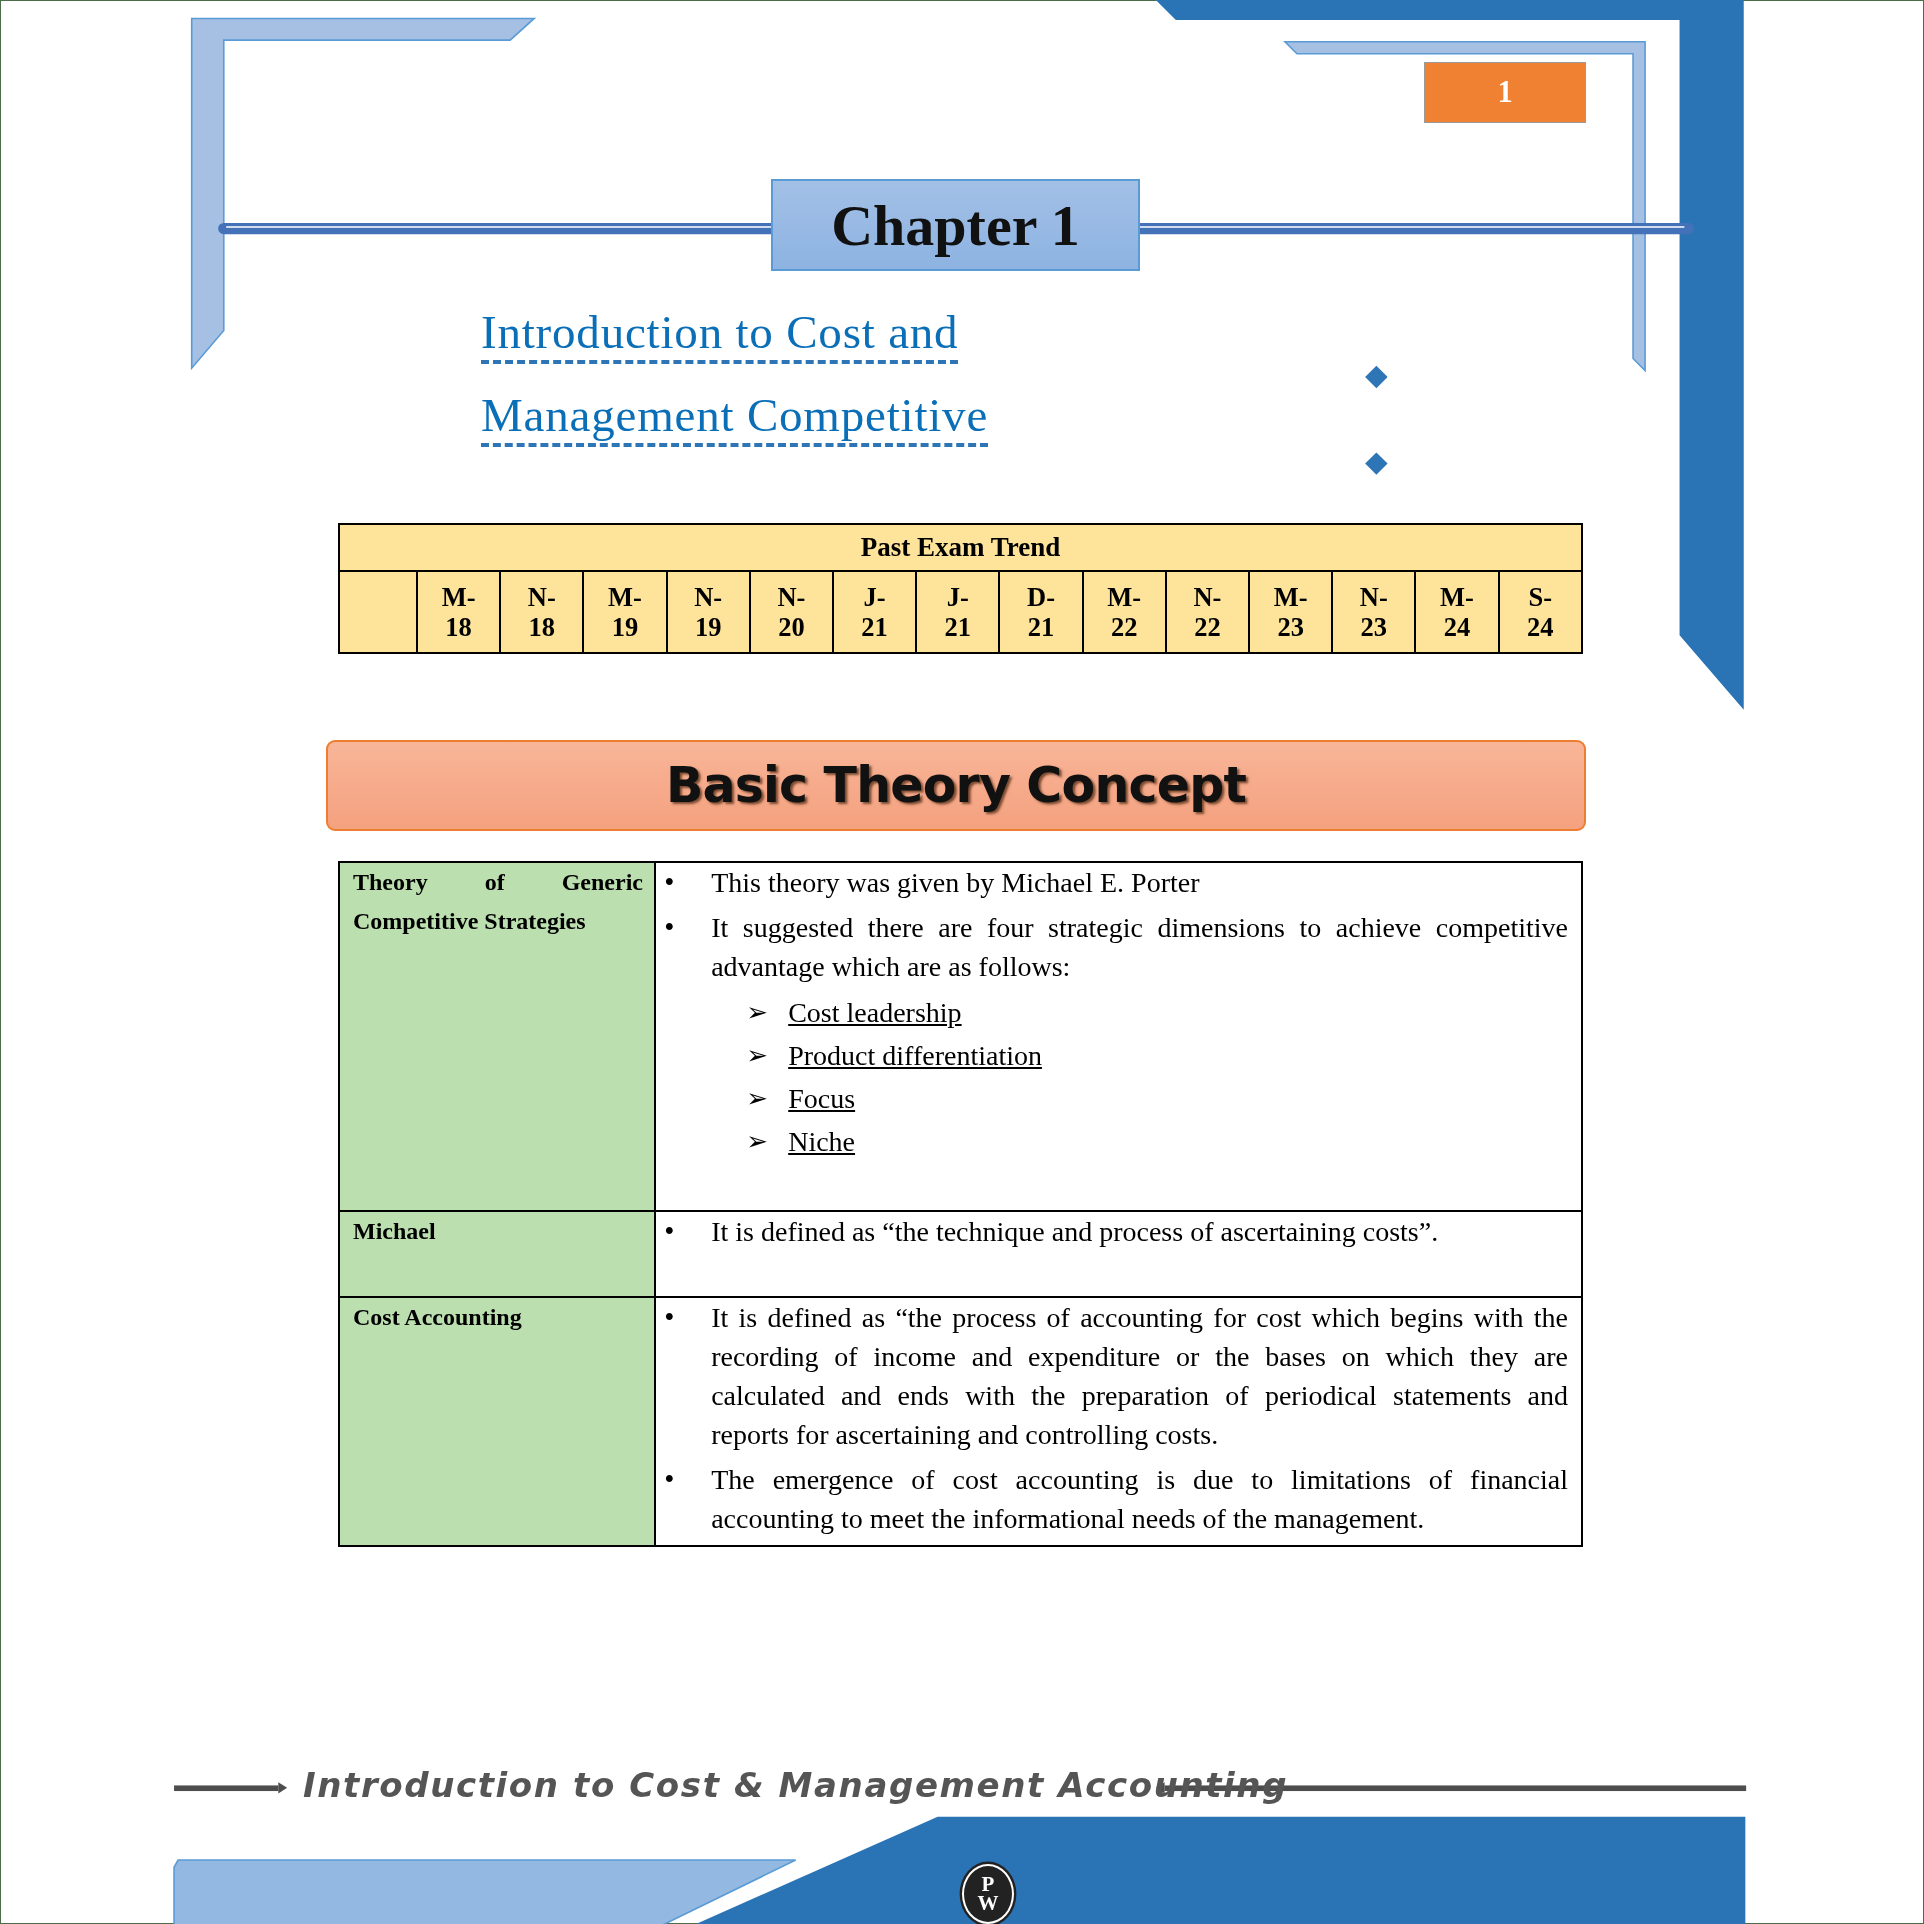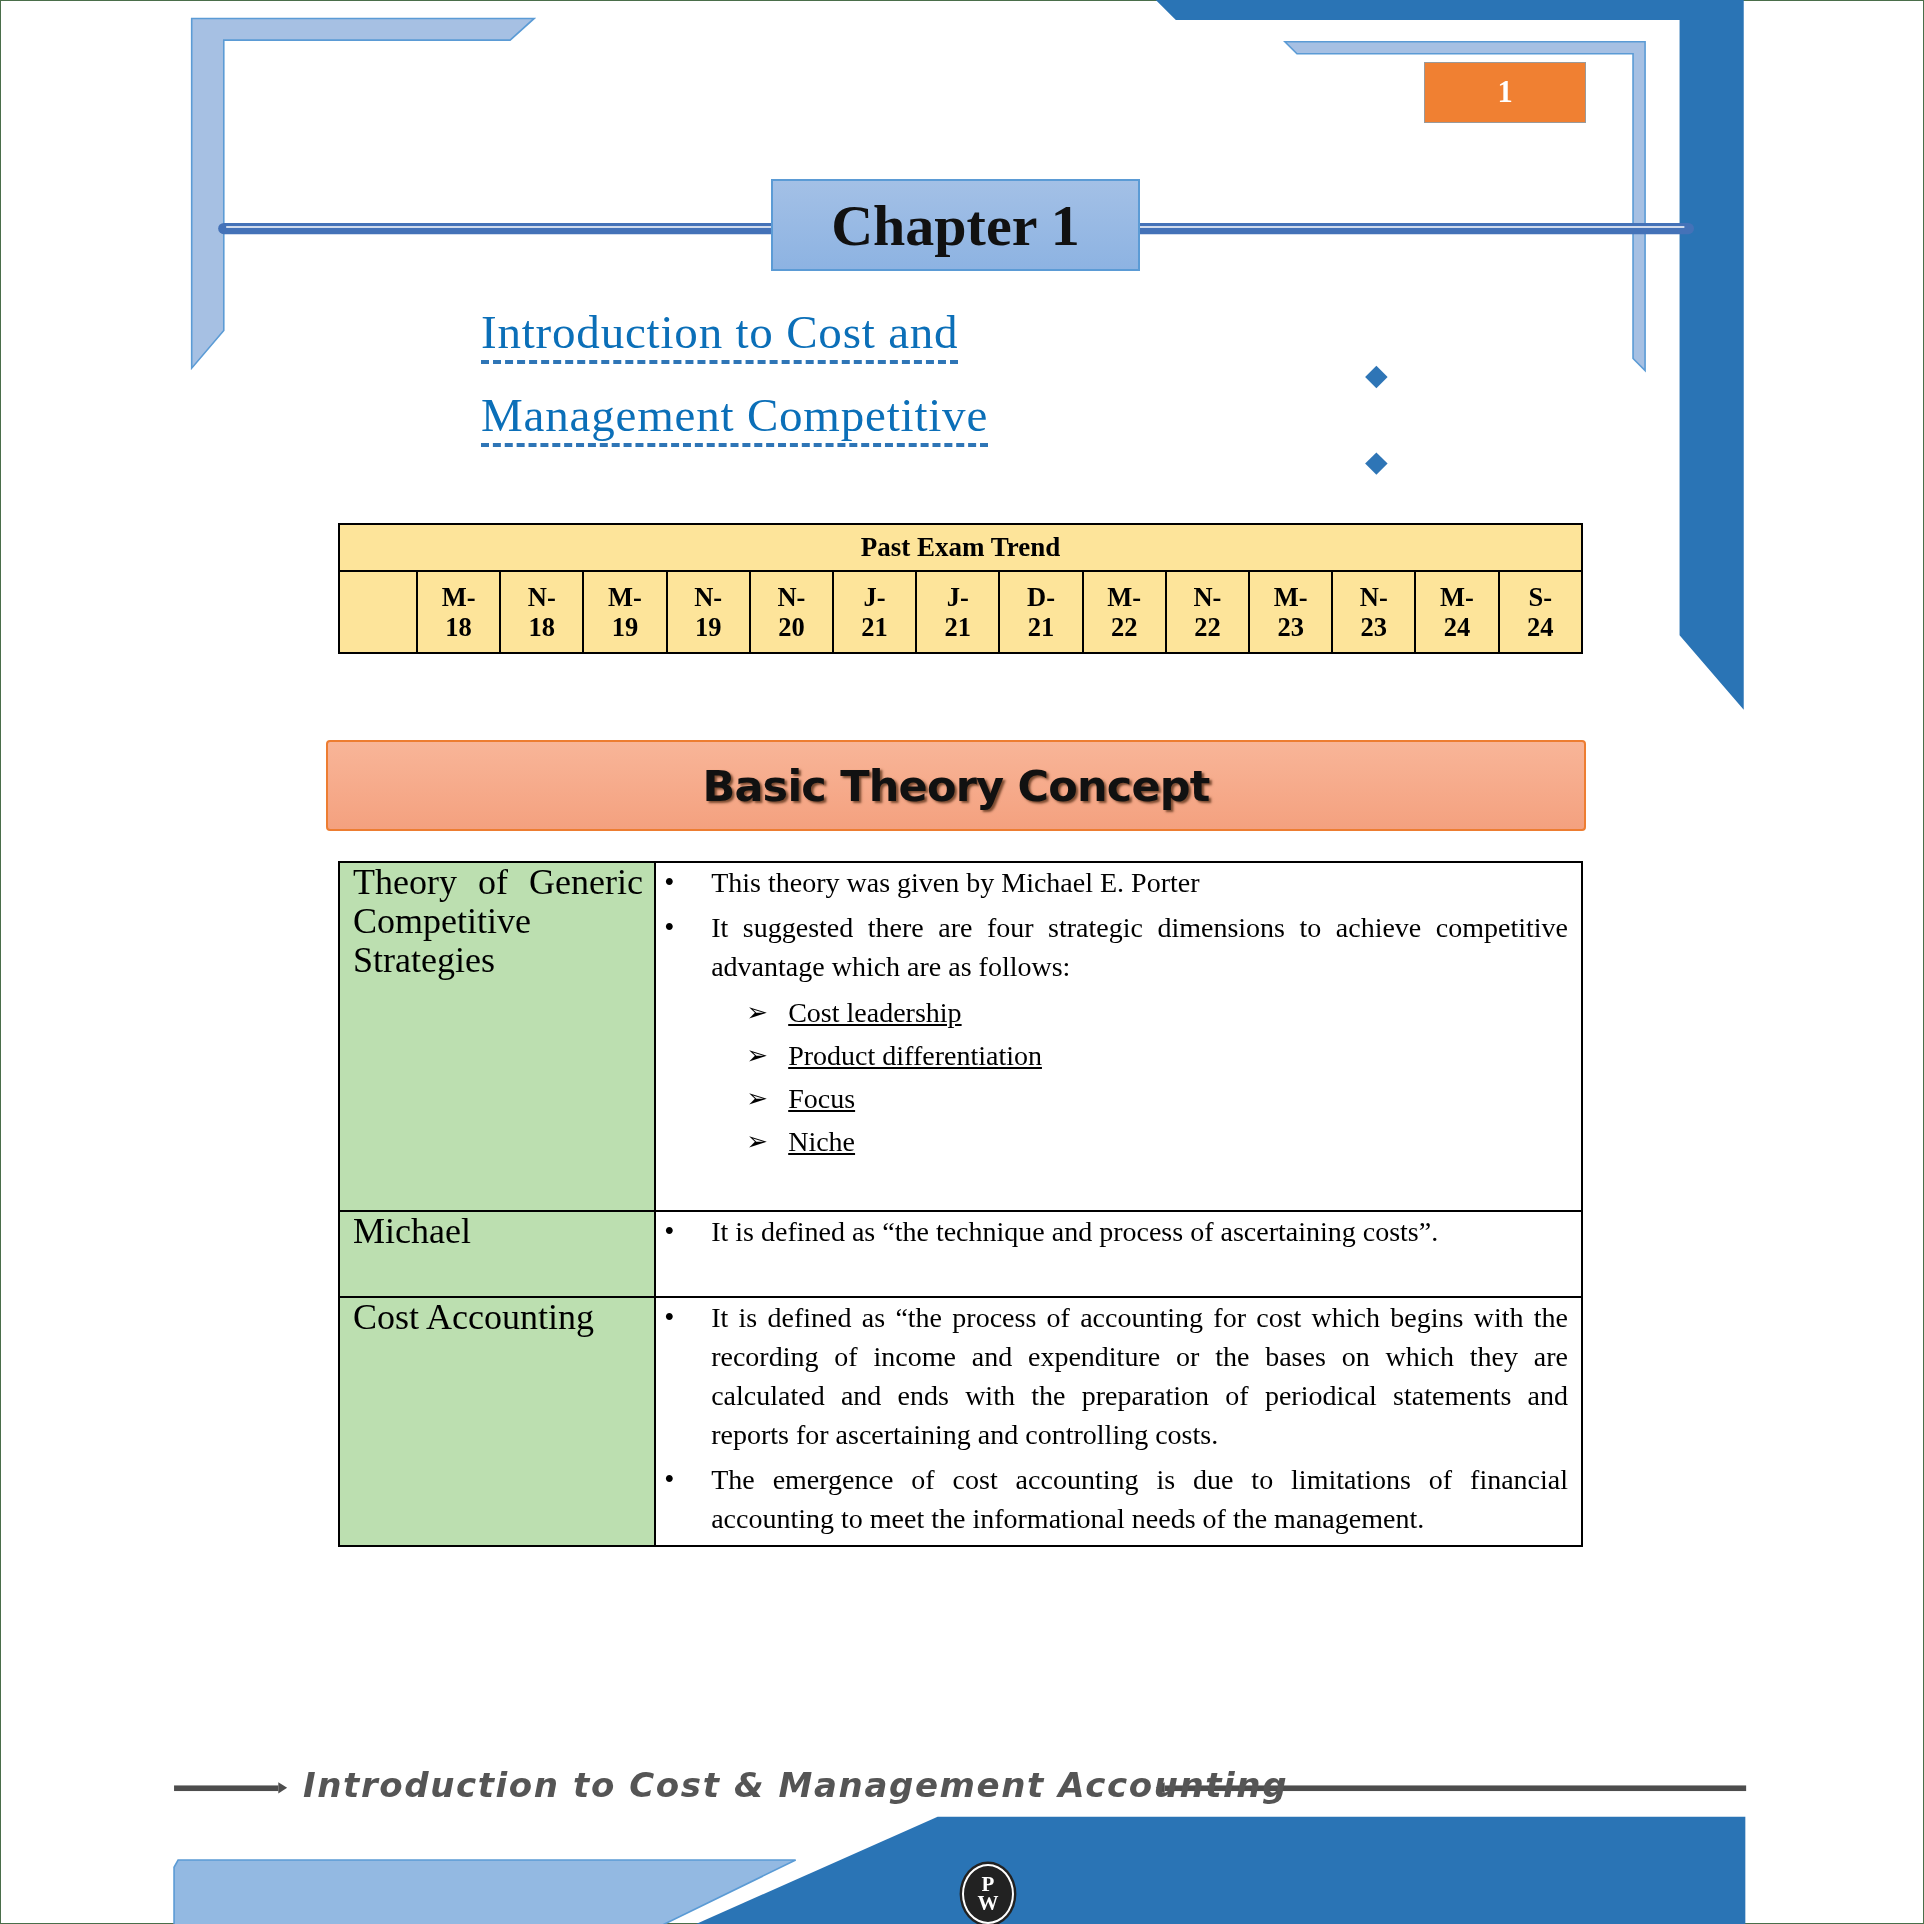--- a/index.html
+++ b/index.html
@@ -45,36 +45,36 @@
   }
   table.trend td, table.trend th {
     border:2.4px solid #000; text-align:center; padding:0; line-height:1.15;
   }
   table.trend .head-row th { background:#fde49a; height:45px; font-size:27px; }
   table.trend .cat-row td { background:#fde49a; height:80px; }
   table.trend .val-row td { background:#bcdfb0; height:45px; }
 
   .banner {
     position:absolute; left:326px; top:740px; width:1256px; height:87px;
-    border:2.4px solid #ed7d31; border-radius:4px;
+    border:2.4px solid #ed7d31; border-radius:9px;
     background:linear-gradient(#f8b598,#f4a17f);
     display:flex; align-items:center; justify-content:center;
-    font-family:"DejaVu Sans", sans-serif; font-weight:bold; font-size:43px;
+    font-family:"DejaVu Sans", sans-serif; font-weight:bold; font-size:49px;
     color:#111; text-shadow:2.4px 2.4px 2.4px #7a4a30; letter-spacing:-0.8px;
   }
 
   table.concepts {
     position:absolute; left:338px; top:861px; width:1245px;
     border-collapse:collapse; table-layout:fixed;
     font-size:28px; line-height:39px;
   }
   table.concepts td { border:2.4px solid #000; vertical-align:top; }
   table.concepts td.term {
-    width:290px; background:#bcdfb0; font-weight:normal;
-    padding:0 11.2px 0 13px; text-align:justify; font-size:36px;
+    width:290px; background:#bcdfb0; font-weight:bold;
+    padding:0 11.2px 0 13px; text-align:justify; font-size:24px;
   }
   table.concepts td.def { padding:0 13px 0 0; text-align:justify; }
   table.concepts ul { margin:0; padding:0; list-style:none; }
   table.concepts li.bullet { position:relative; padding-left:55px; margin:0 0 6.4px 0; }
   table.concepts li.bullet::before {
     content:"•"; position:absolute; left:8px; top:0; font-size:29px;
   }
   table.concepts li.arrow { position:relative; padding-left:132px; margin:4px 0;text-decoration:underline; }
   table.concepts li.arrow::before {
     content:"➢"; position:absolute; left:90px; font-size:26px;

